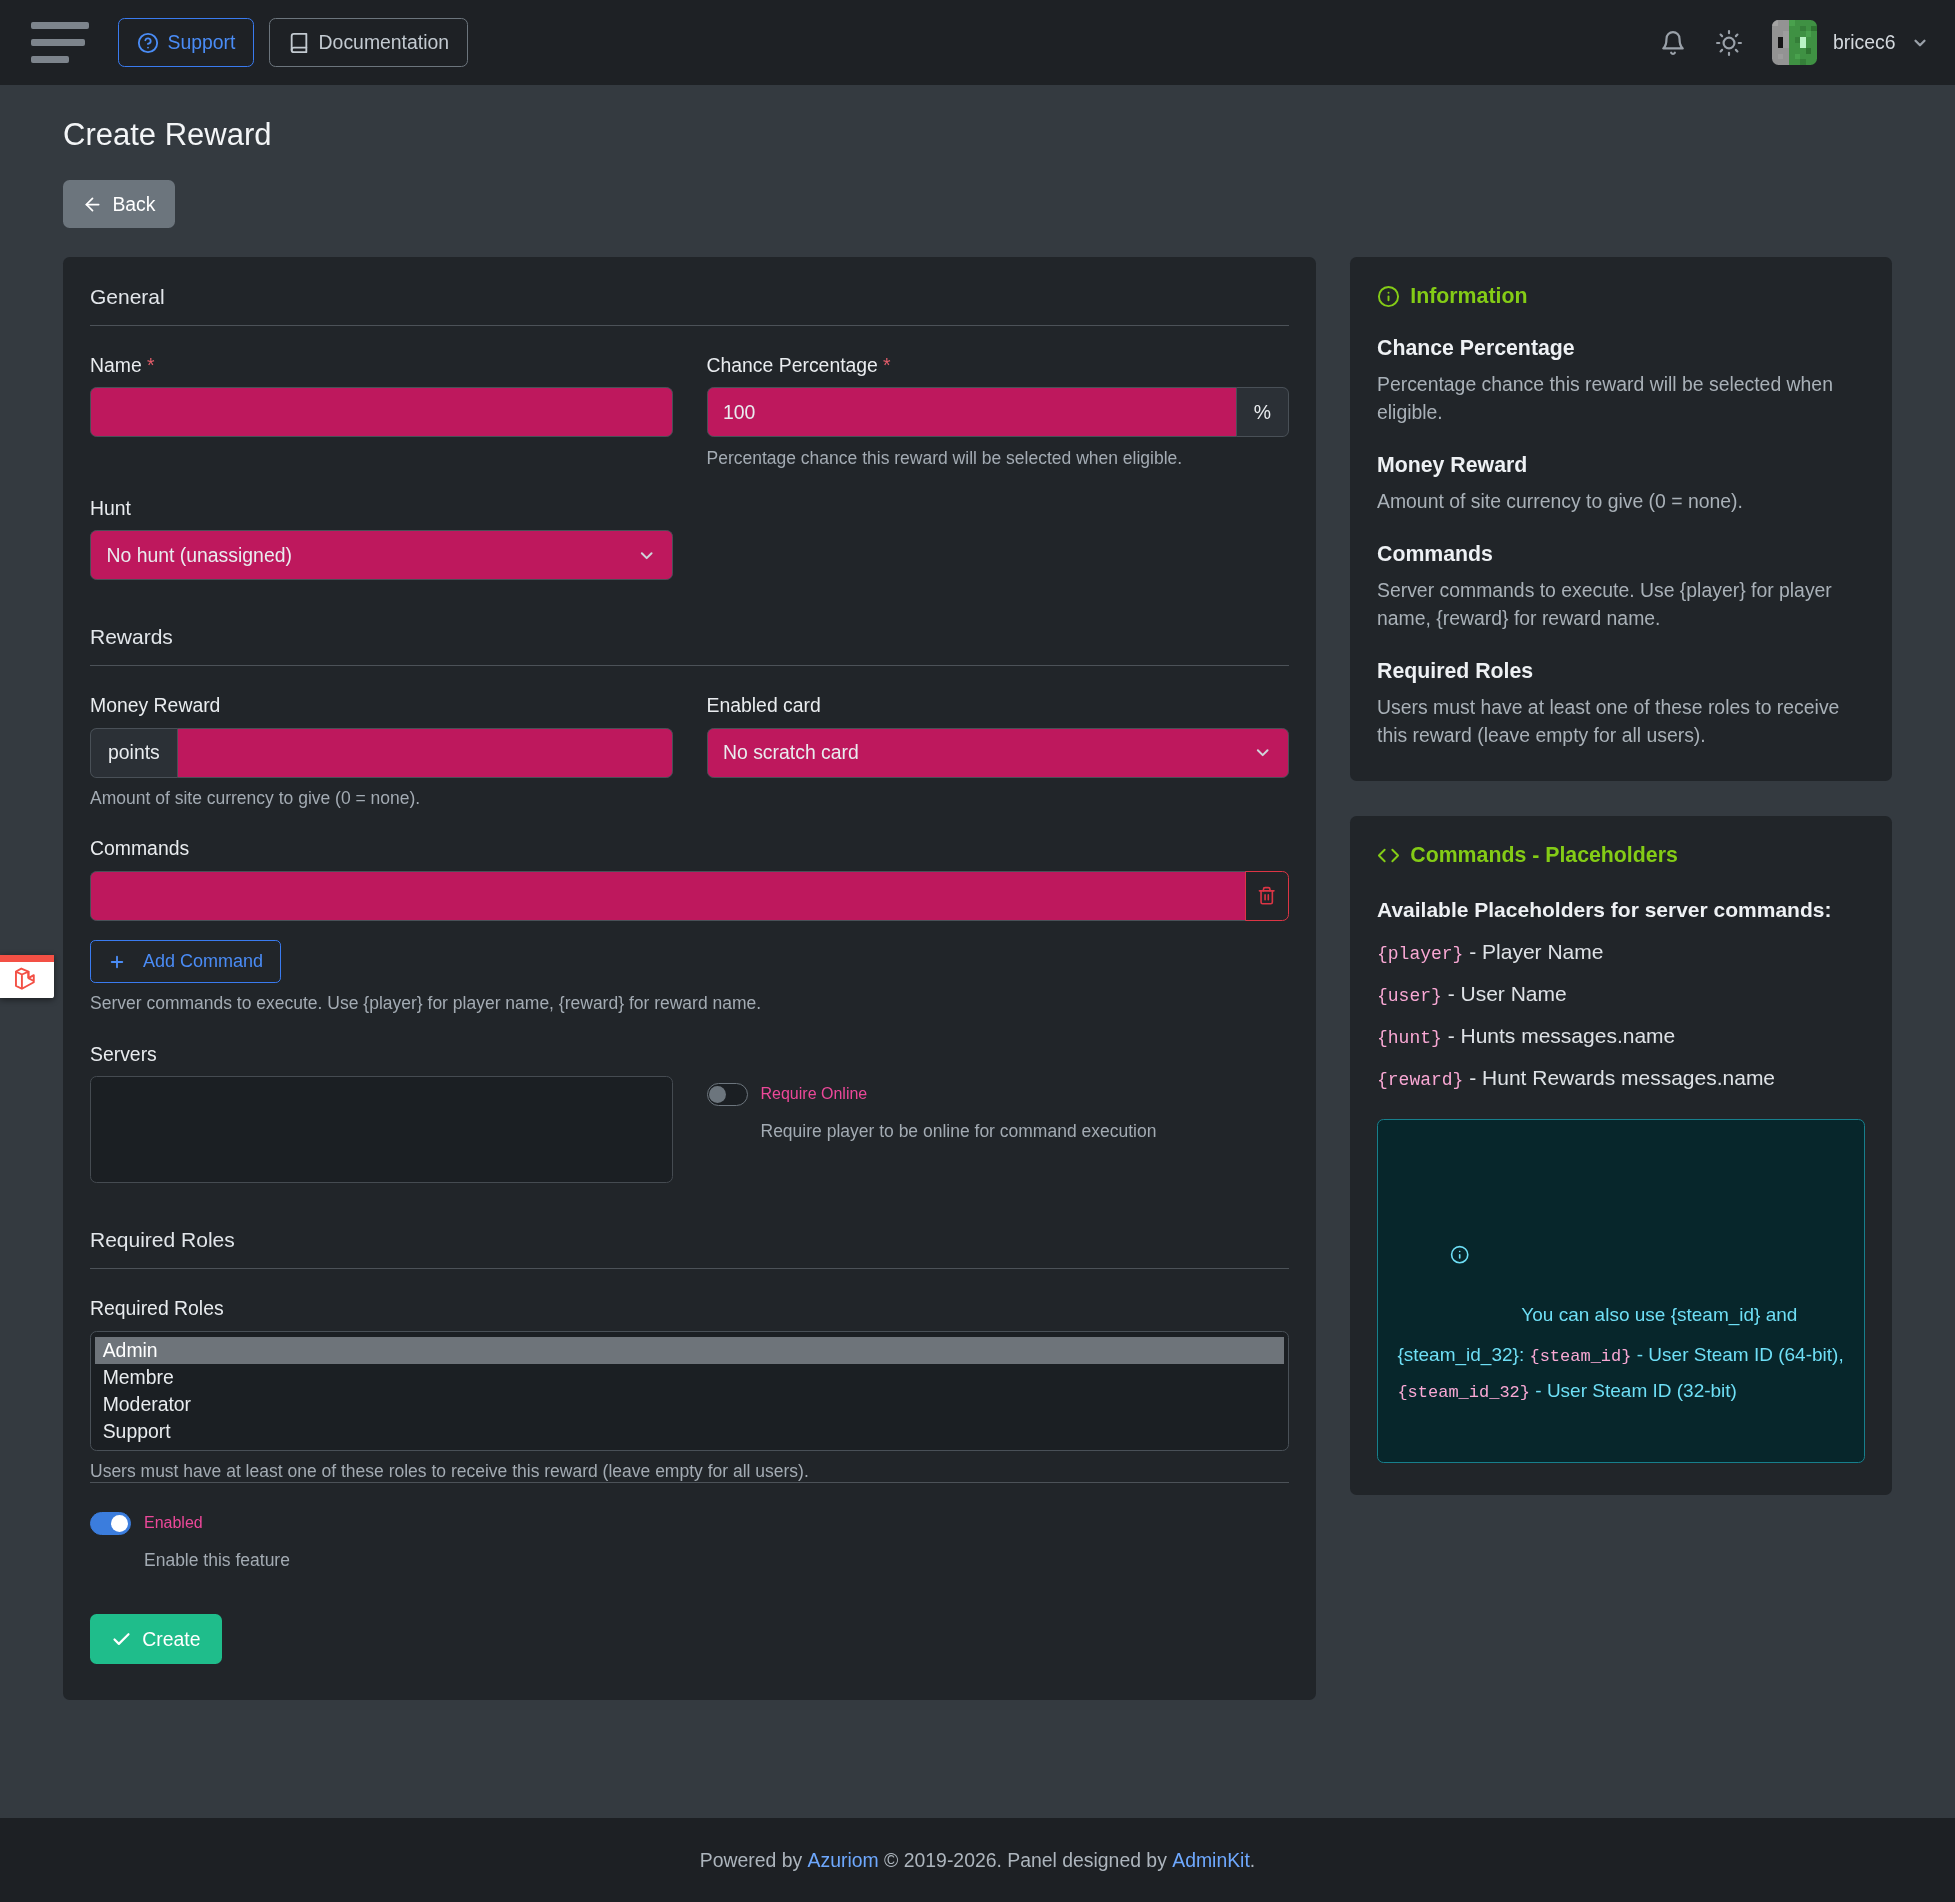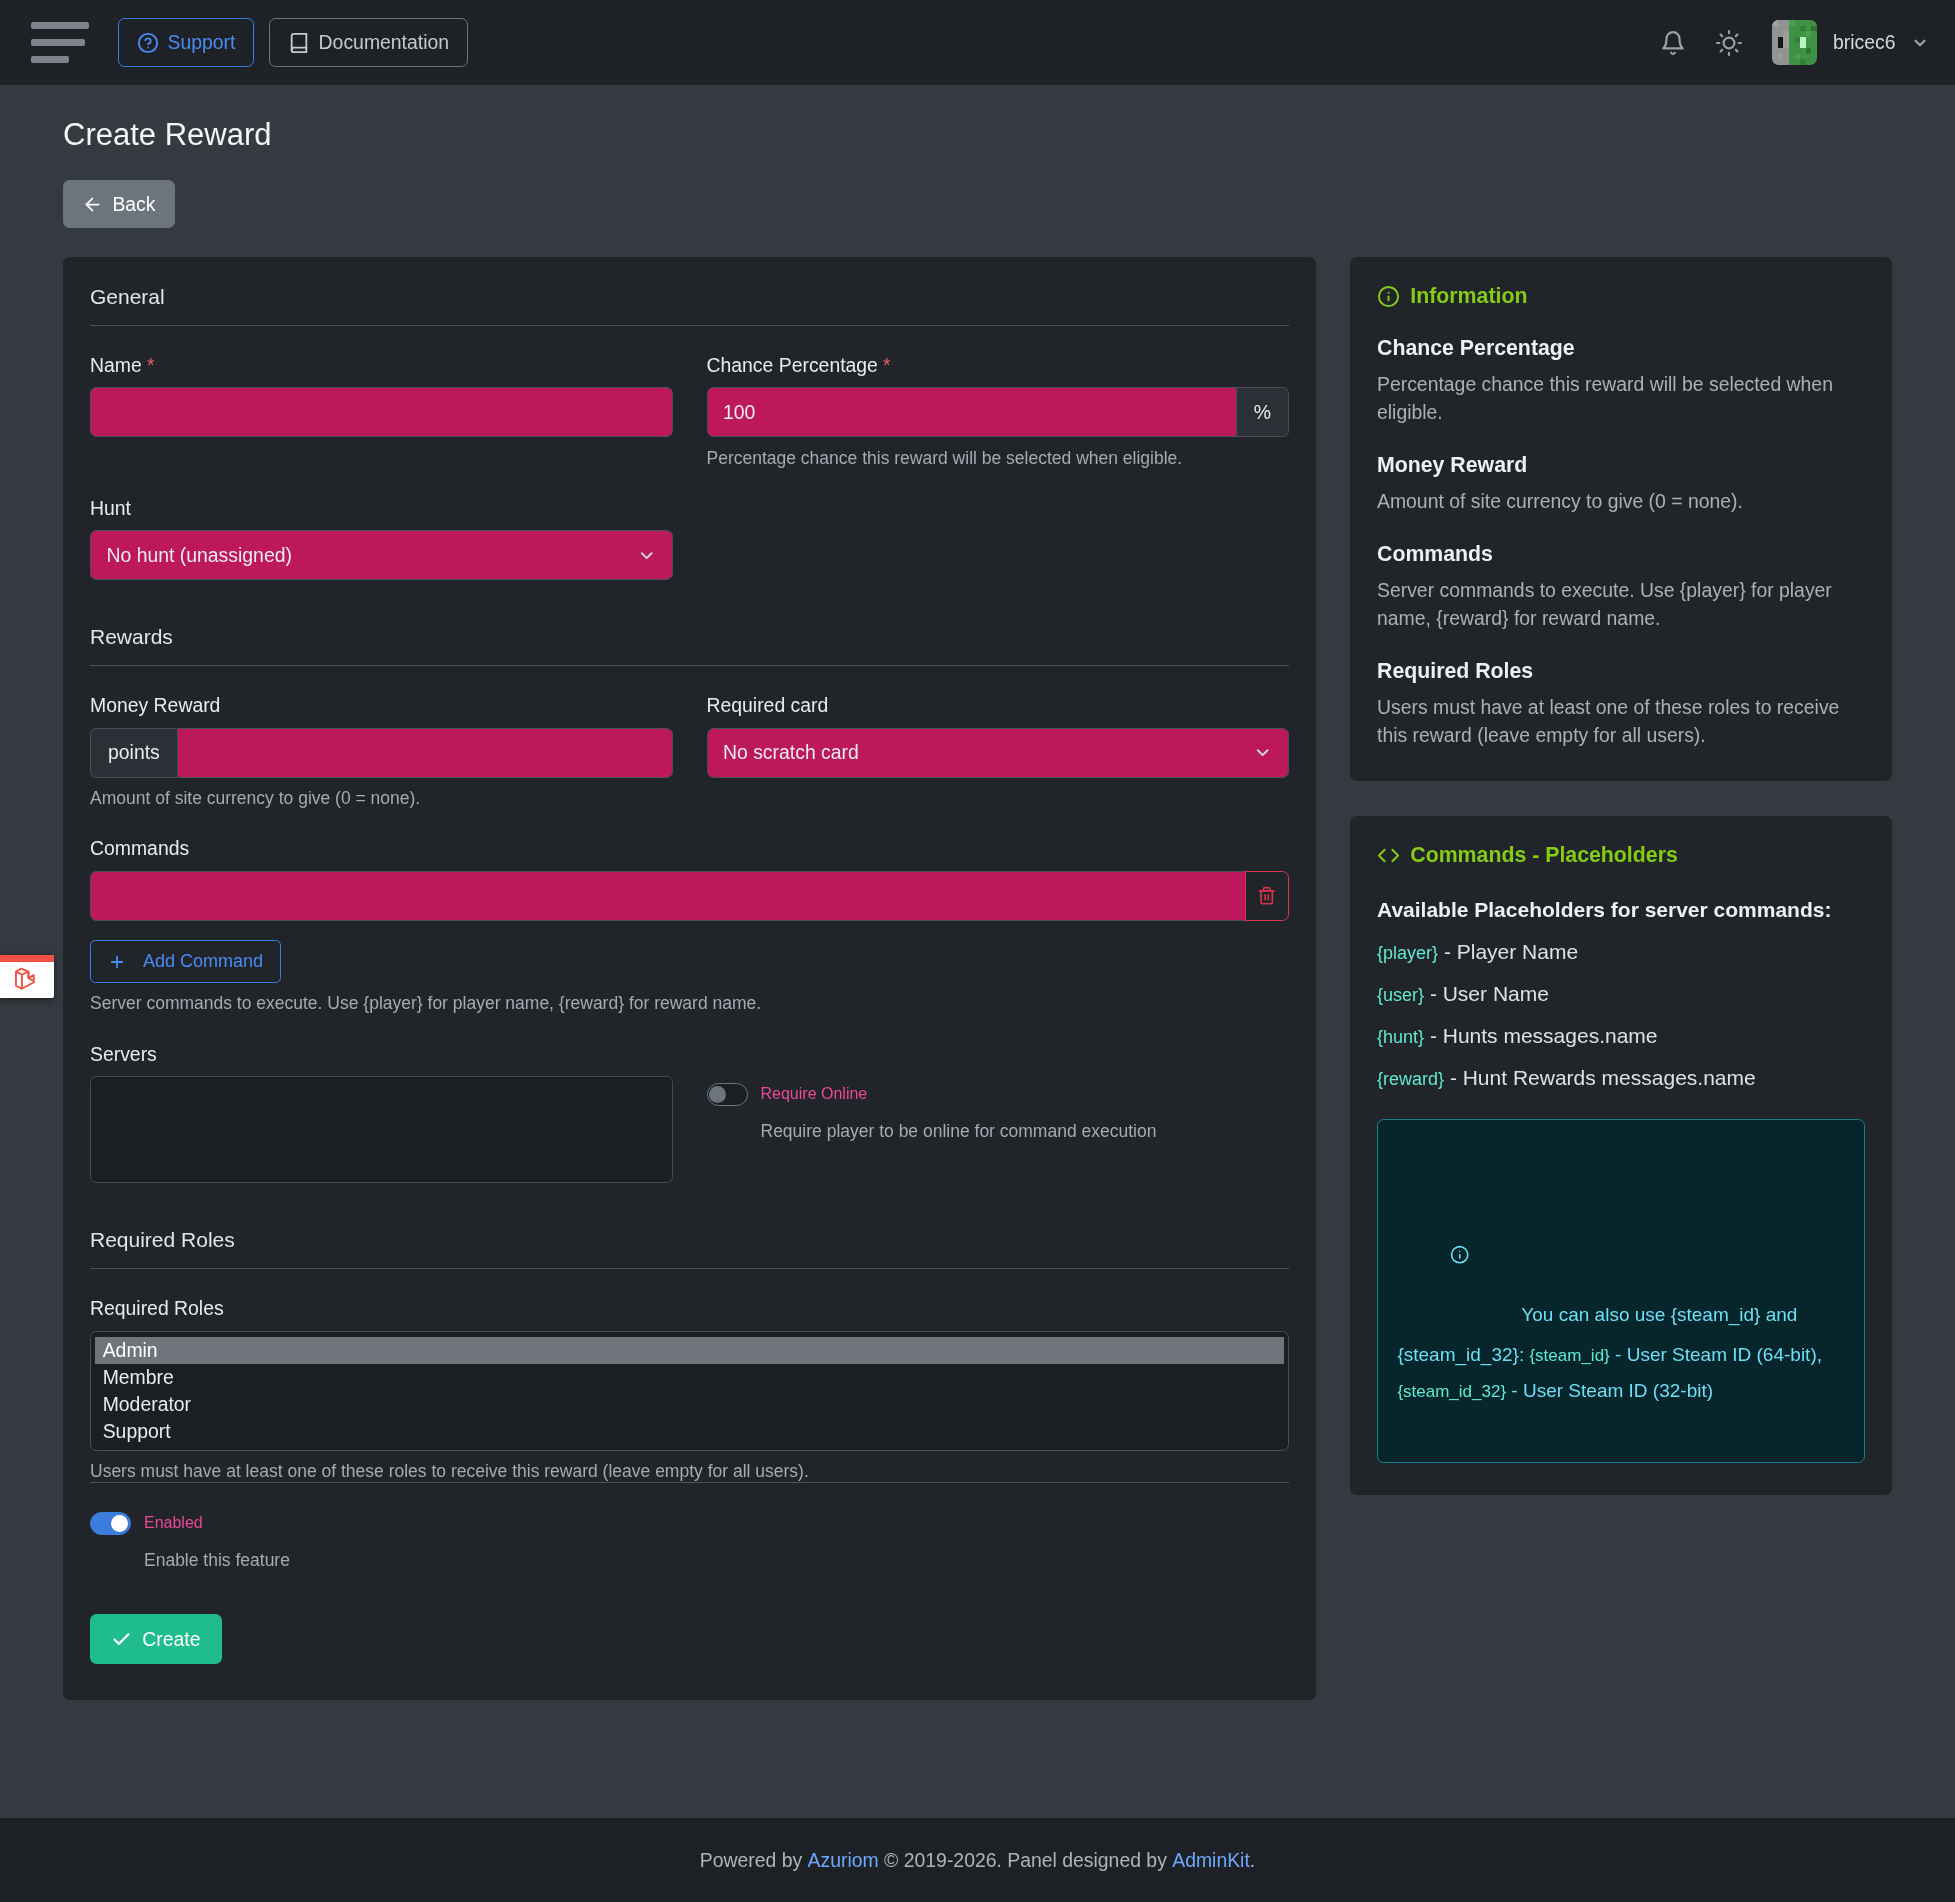--- a/index.html
+++ b/index.html
@@ -81,21 +81,21 @@
   .role-option { font-size:19.4px; line-height:27px; padding:0 7.8px; color:#e9ecef; cursor:pointer; }
   .role-selected { background:#6e747a; color:#fff; }
   .btn-create { margin-top:43px; background:#1fbd8b; color:#fff; border:none; height:50px; padding:0 21px; gap:10.3px; }
 
   
   .side-title { display:flex; align-items:center; gap:10.3px; color:#84cc16; font-size:21.3px; font-weight:700; }
   .info-item-title { font-size:21.3px; font-weight:700; color:#eef1f4; margin-top:27px; }
   .info-item-text { font-size:19.4px; color:#a9b1b8; line-height:1.45; margin-top:9px; white-space:pre-wrap; }
   .ph-intro { font-size:21px; font-weight:700; color:#eef1f4; margin-top:30px; }
   .ph-item { margin-top:18px; font-size:21px; color:#dee2e6; white-space:pre-wrap; }
-  .code { font-family:Liberation Sans, sans-serif; color:#5eead4; font-size:18px; }
+  .code { font-family:Liberation Mono, monospace; color:#f9a8d4; font-size:18px; }
   .alert-info { margin-top:28.5px; background:#07262b; border:1.3px solid #177f8c; border-radius:6.5px;
                 padding:17px 19.4px; color:#6edff6; font-size:19px; line-height:1.9; white-space:pre-wrap; }
   .alert-info .icon-inline { display:inline-block; vertical-align:-3.2px; margin-right:7.8px; }
   .alert-info .code { font-size:17px; }
 
   
   .footer { position:absolute; left:0; right:0; bottom:0; height:84px; background:#1d2024;
             display:flex; align-items:center; justify-content:center; font-size:19.4px; color:#adb5bd; }
   .footer span, .footer a { white-space:pre-wrap; }
   .footer a { color:#6ea8fe; text-decoration:none; cursor:pointer; }
@@ -243,21 +243,21 @@
       <div class="row2">
         <div class="col">
           <label class="form-label">Money Reward</label>
           <div class="input-group">
             <span class="ig-text ig-prefix">points</span>
             <input class="input" type="text" style="">
           </div>
           <div class="form-text">Amount of site currency to give (0 = none).</div>
         </div>
         <div class="col">
-          <label class="form-label">Required card</label>
+          <label class="form-label">Enabled card</label>
           <div class="select">
             <span>No scratch card</span>
             <span class="chev">
               <svg width="19.4" height="19.4" viewBox="0 0 24 24" fill="none" stroke="currentColor" stroke-width="2.5" stroke-linecap="round" stroke-linejoin="round">
                   <polyline points="6 9 12 15 18 9"></polyline>
                 </svg>
             </span>
           </div>
         </div>
       </div>

